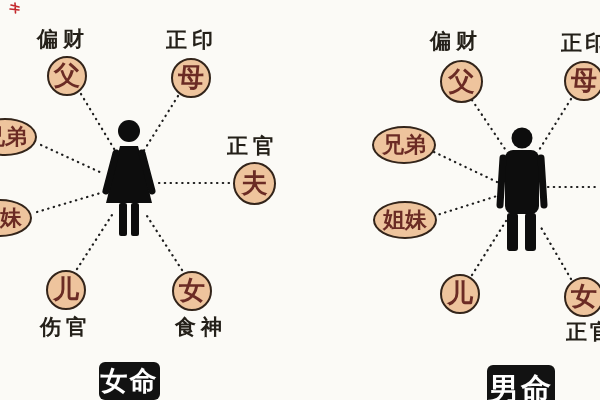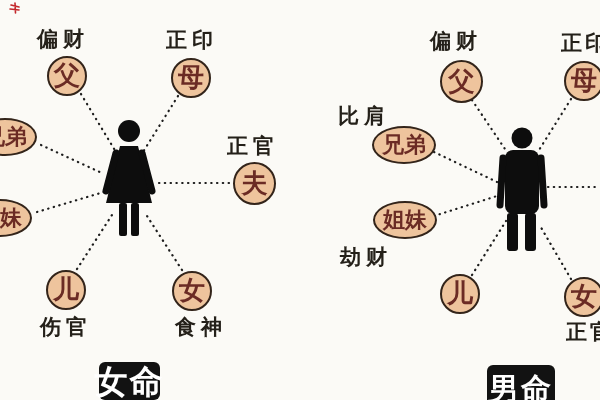--- a/index.html
+++ b/index.html
@@ -36,21 +36,21 @@
     position:absolute;width:100px;text-align:center;color:var(--label-text);
     font-size:21px;font-weight:600;letter-spacing:5px;line-height:1;white-space:nowrap;
   }
   .rel-label.edge{text-align:left;letter-spacing:3px;}
   .banner{
     position:absolute;background:var(--banner-bg);border-radius:6px;
     display:flex;align-items:center;justify-content:center;
   }
   .banner-text{
     color:var(--banner-text);font-family:"Liberation Sans","DejaVu Sans",sans-serif;
-    font-weight:800;font-size:33px;line-height:1;letter-spacing:2px;white-space:nowrap;
+    font-weight:800;font-size:27px;line-height:1;letter-spacing:2px;white-space:nowrap;
   }
   .banner.left-banner{left:99px;top:362px;width:61px;height:38px;}
   .banner.right-banner{left:487px;top:365px;width:68px;height:44px;align-items:flex-start;}
   .banner.right-banner .banner-text{margin-top:9px;font-size:30px;}
 </style>
 </head>
 <body>
 
 <div class="stage">
 
@@ -133,29 +133,27 @@
   <div class="rel-label" style="left:406px;top:31px;">偏财</div>
   <div class="node circle big" style="left:440px;top:60px;">
     <span class="node-char">父</span>
   </div>
 
   <div class="rel-label edge" style="left:561px;top:33px;">正印</div>
   <div class="node circle" style="left:564px;top:61px;">
     <span class="node-char">母</span>
   </div>
 
-  <div class="rel-label" style="left:314px;top:106px;">比肩</div>
   <div class="node ellipse" style="left:372px;top:126px;">
     <span class="node-char">兄弟</span>
   </div>
 
   <div class="node ellipse" style="left:373px;top:201px;">
     <span class="node-char">姐妹</span>
   </div>
-  <div class="rel-label" style="left:316px;top:247px;">劫财</div>
 
   <div class="node circle" style="left:440px;top:274px;">
     <span class="node-char">儿</span>
   </div>
 
   <div class="node circle" style="left:564px;top:277px;">
     <span class="node-char">女</span>
   </div>
   <div class="rel-label edge" style="left:566px;top:322px;">正官</div>
 

